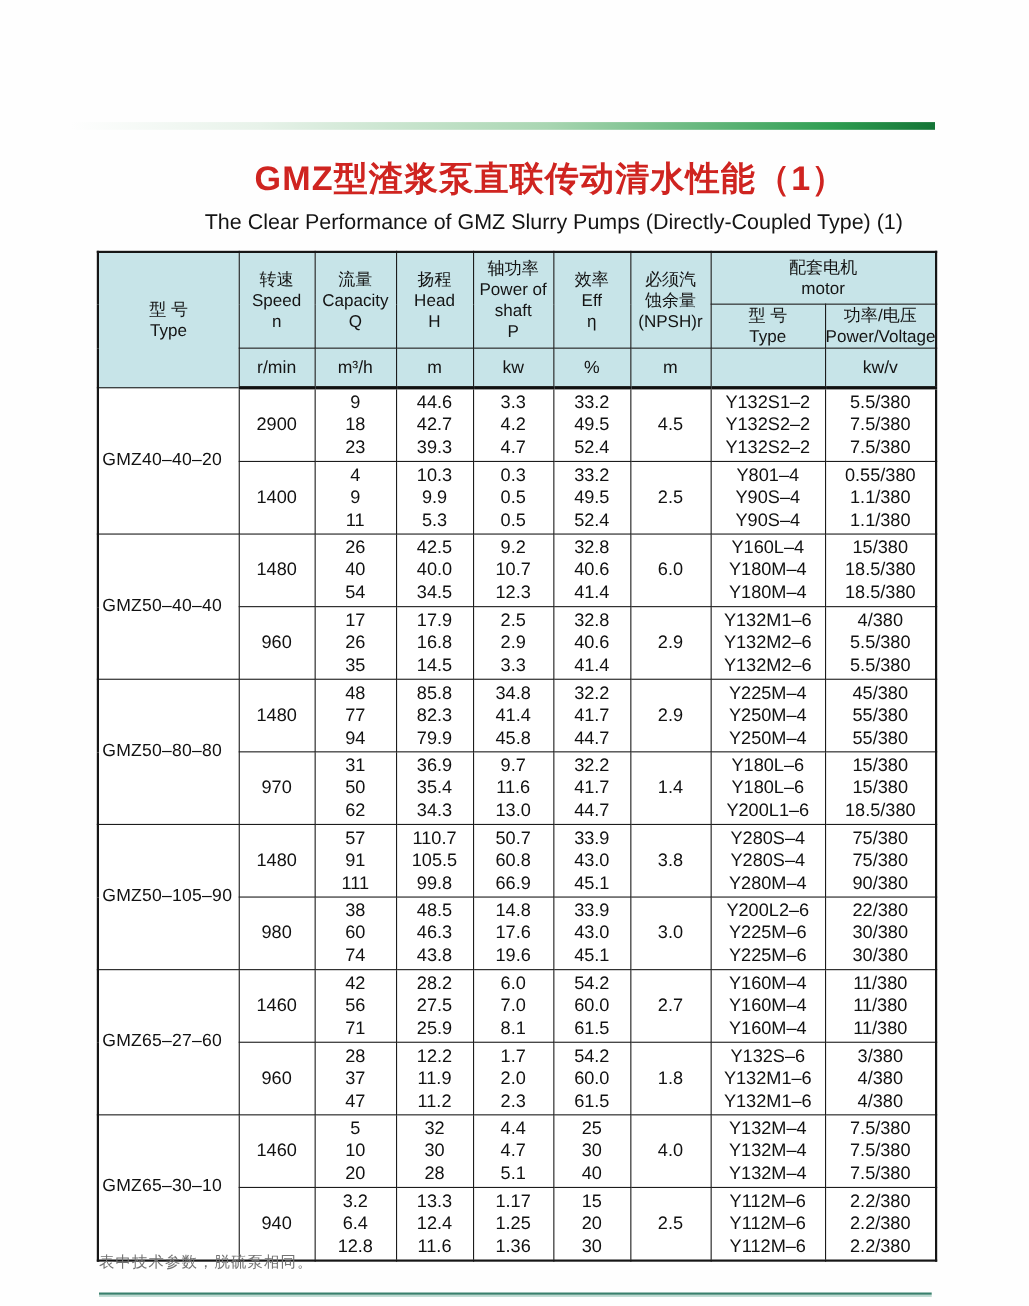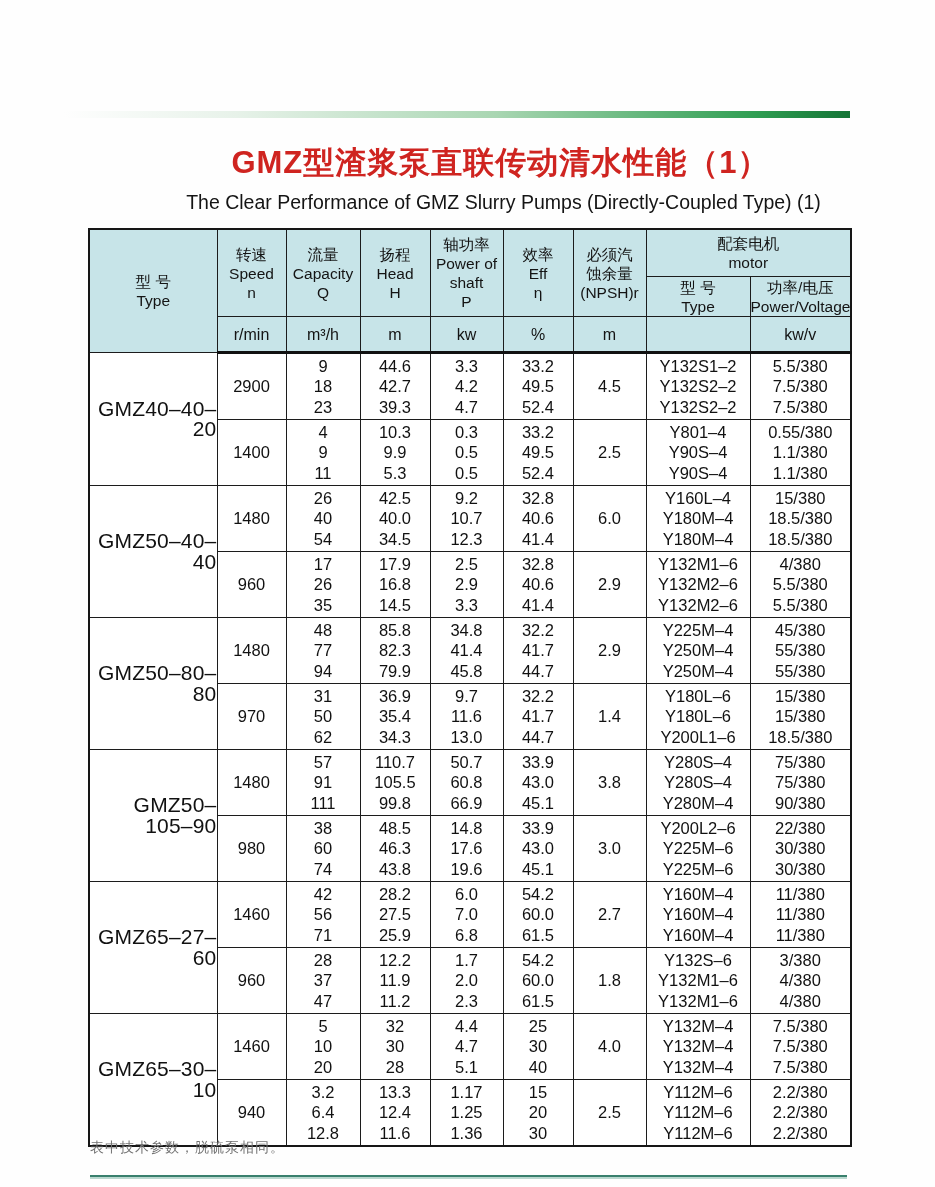--- a/index.html
+++ b/index.html
@@ -25,21 +25,21 @@
     position:absolute; top:228px; left:88px; width:762px;
     border-collapse:collapse; table-layout:fixed; text-align:center;
     border:2px solid #161616;
   }
   .perf-table th, .perf-table td { border:1.6px solid #1c1c1c; padding:0; }
   .perf-table thead th { background:#c7e4e8; font-weight:normal; font-size:15.5px; line-height:19px; color:#141414; }
   .perf-table thead .row-group th { height:46px; }
   .perf-table thead .row-sub th { height:39px; }
   .perf-table thead .units-row th { height:34px; font-size:16px; border-bottom:3px solid #111;margin-left:42px; }
   .perf-table tbody td { font-size:16.5px; line-height:20.5px; height:65px; vertical-align:middle; background:#ffffff; }
-  .perf-table tbody td.model-cell { text-align:right; padding-left:3px; font-size:21px; letter-spacing:0.2px; }
+  .perf-table tbody td.model-cell { text-align:left; padding-left:3px; font-size:16px; letter-spacing:0.2px; }
   
   .note { position:absolute; top:1139px; left:90px; font-size:14px; color:#737373; letter-spacing:1px; }
   .bottom-line { position:absolute; top:1175px; left:90px; width:757px; height:2px;
                  background:#39806d; box-shadow:0 2px 0 rgba(105,170,150,0.45); }
 </style>
 </head>
 <body>
 
 <div class="page">
 
@@ -410,21 +410,21 @@
             <div>71</div>
           </td>
           <td>
             <div>28.2</div>
             <div>27.5</div>
             <div>25.9</div>
           </td>
           <td>
             <div>6.0</div>
             <div>7.0</div>
-            <div>6.8</div>
+            <div>8.1</div>
           </td>
           <td>
             <div>54.2</div>
             <div>60.0</div>
             <div>61.5</div>
           </td>
           <td>2.7</td>
           <td>
             <div>Y160M–4</div>
             <div>Y160M–4</div>

